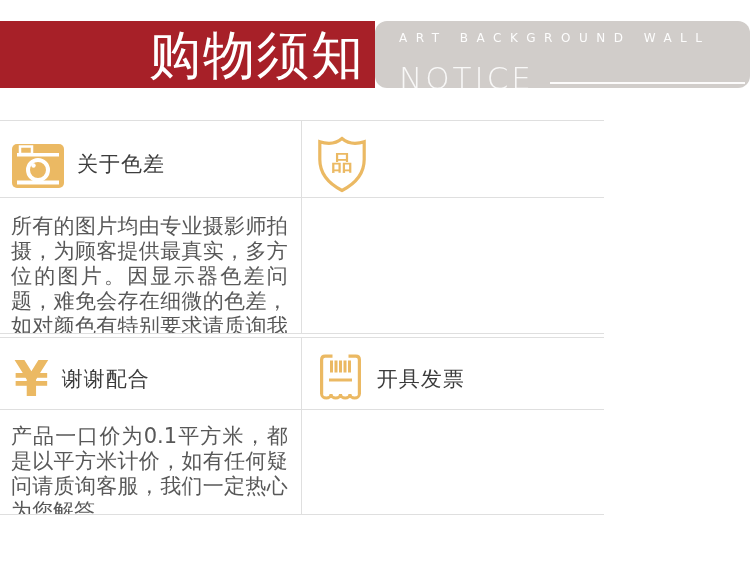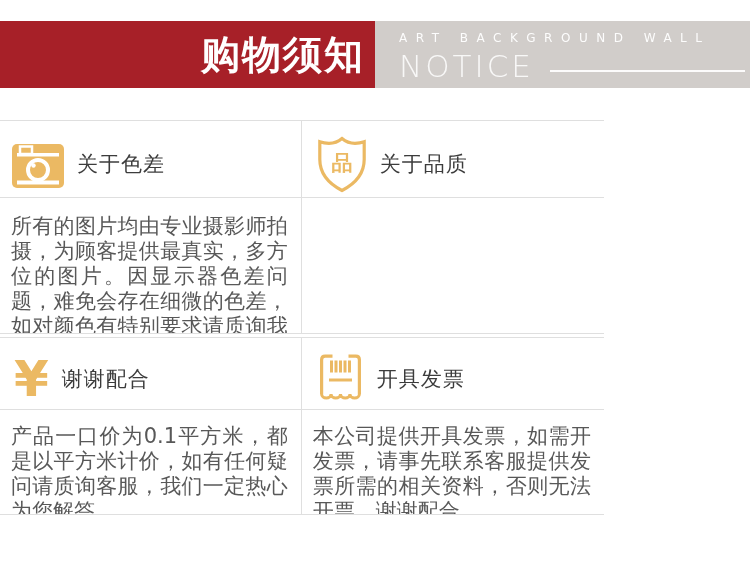--- a/index.html
+++ b/index.html
@@ -17,32 +17,32 @@
     overflow:hidden;
   }
   
   .banner{position:absolute;left:0;top:21px;width:750px;height:67px;display:flex;}
   .banner-left{
     width:375px;background:var(--banner-red);
     display:flex;align-items:center;justify-content:flex-end;
     box-sizing:border-box;padding-right:10px;
   }
   .banner-title{
-    font-size:39px;line-height:1;color:#ffffff;letter-spacing:2px;font-weight:700;
+    font-size:52px;line-height:1;color:#ffffff;letter-spacing:2px;font-weight:400;
   }
   .banner-right{
     flex:1;background:var(--banner-gray);
     box-sizing:border-box;padding:10px 0 0 24px;
-    display:flex;flex-direction:column;overflow:hidden;
+    display:flex;flex-direction:column;overflow:hidden;border-radius:12px;
   }
   .banner-sub{
     font-size:12px;letter-spacing:8.5px;color:rgba(255,255,255,.95);
     white-space:nowrap;font-weight:500;
   }
-  .notice-row{display:flex;align-items:center;margin-top:6px;}
+  .notice-row{display:flex;align-items:center;margin-top:18px;}
   .banner-notice{
     font-size:31px;line-height:1;color:rgba(255,255,255,.85);
     letter-spacing:3px;font-weight:300;white-space:nowrap;
   }
   .notice-line{flex:1;height:2px;background:rgba(255,255,255,.92);margin:8px 5px 0 16px;}
   
   .grid{position:absolute;left:0;top:120px;width:604px;}
   .grid-row{
     display:flex;
     border-top:1px solid var(--border);
@@ -116,21 +116,20 @@
     </div>
 
     <div class="cell right">
       <div class="cell-head">
         <span class="icon-wrap">
           <svg width="50" height="57" viewBox="0 0 50 57">
             <path d="M25 2.5 C28.5 5.5 33.5 7.3 38 7.3 C41 7.3 44.3 6.8 47.2 5.8 L47.2 23.5 C47.2 37.5 38.5 47.5 25 54.5 C11.5 47.5 2.8 37.5 2.8 23.5 L2.8 5.8 C5.7 6.8 9 7.3 12 7.3 C16.5 7.3 21.5 5.5 25 2.5 Z" fill="none" stroke="var(--accent-gold)" stroke-width="3.2"></path>
             <text x="25" y="34" text-anchor="middle" font-size="21" font-weight="bold" fill="var(--accent-gold)">品</text>
           </svg>
         </span>
-        <span class="cell-title">关于品质</span>
       </div>
     </div>
 
   </div>
 
   <div class="grid-row row2 second">
 
     <div class="cell left">
       <div class="cell-head">
         <span class="icon-wrap yuan-glyph">¥</span>
@@ -145,17 +144,16 @@
           <svg width="47" height="52" viewBox="0 0 47 52" fill="none">
             <path d="M15.5 3.2 L8.2 3.2 Q4.6 3.2 4.6 6.8 L4.6 41" stroke="var(--accent-gold)" stroke-width="3.2"></path>
             <path d="M31.5 3.2 L38.8 3.2 Q42.4 3.2 42.4 6.8 L42.4 41" stroke="var(--accent-gold)" stroke-width="3.2"></path>
             <path d="M4.6 41 a4.725 4 0 0 0 9.45 0 a4.725 4 0 0 0 9.45 0 a4.725 4 0 0 0 9.45 0 a4.725 4 0 0 0 9.45 0" stroke="var(--accent-gold)" stroke-width="3"></path>
             <path d="M14.5 7.5 v12 M19 7.5 v12 M23.5 7.5 v12 M28 7.5 v12 M32.5 7.5 v12" stroke="var(--accent-gold)" stroke-width="3"></path>
             <path d="M12 27 h23" stroke="var(--accent-gold)" stroke-width="3"></path>
           </svg>
         </span>
         <span class="cell-title">开具发票</span>
       </div>
-      <div class="cell-body">本公司提供开具发票，如需开发票，请事先联系客服提供发票所需的相关资料，否则无法开票，谢谢配合。</div>
     </div>
 
   </div>
 </div>
 
 </body></html>

